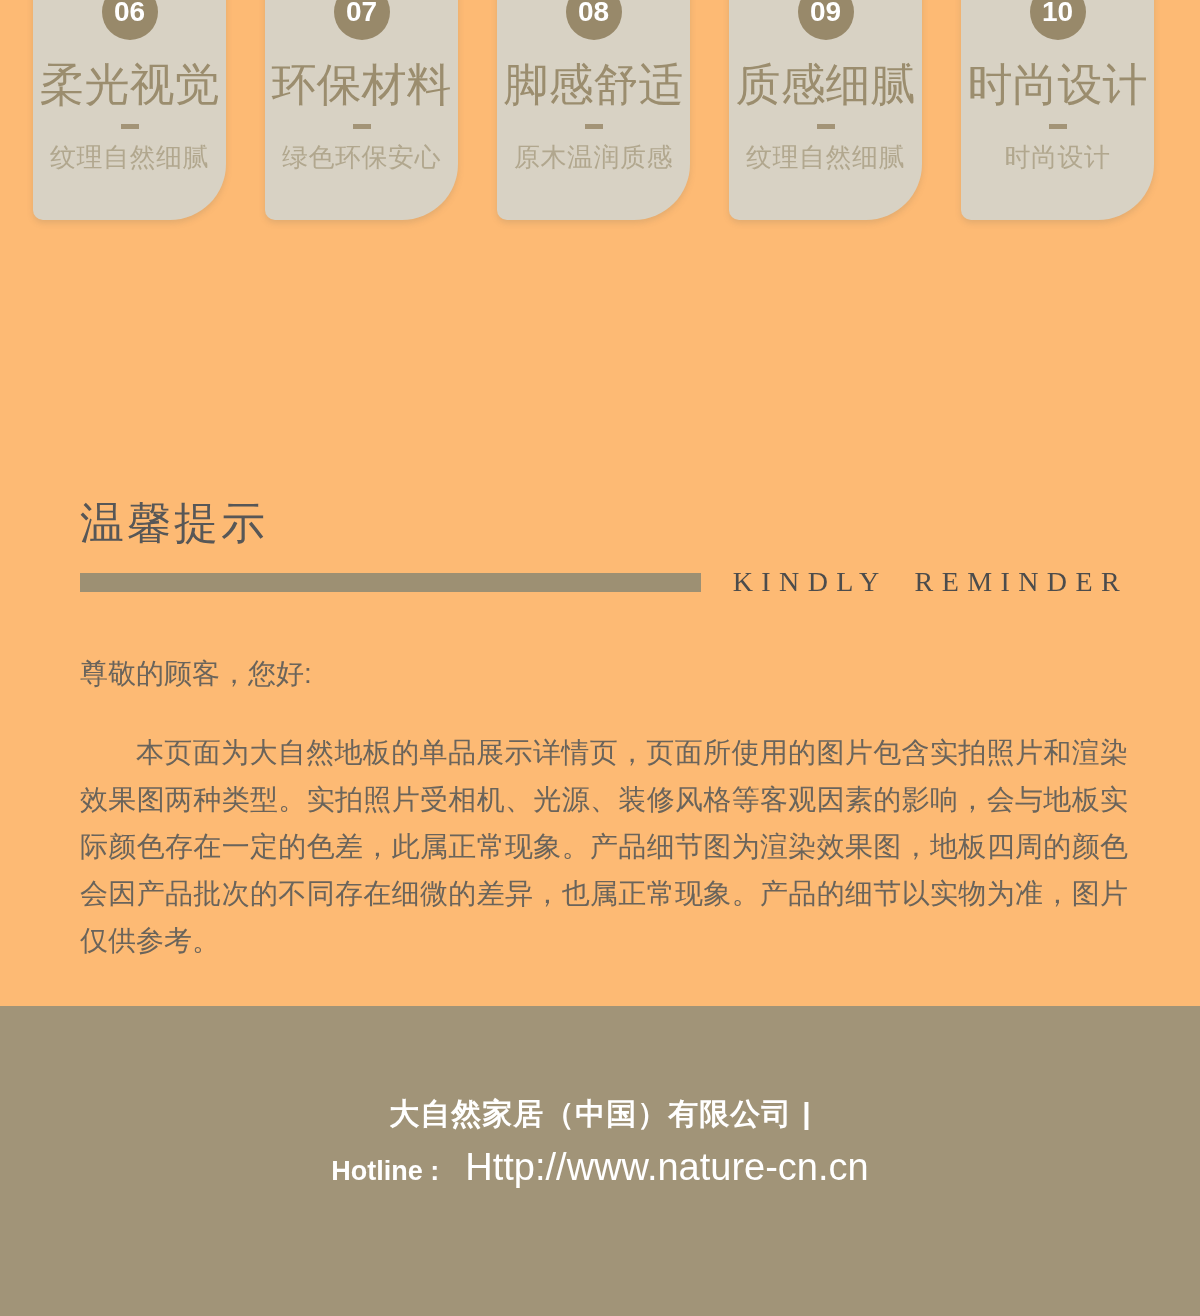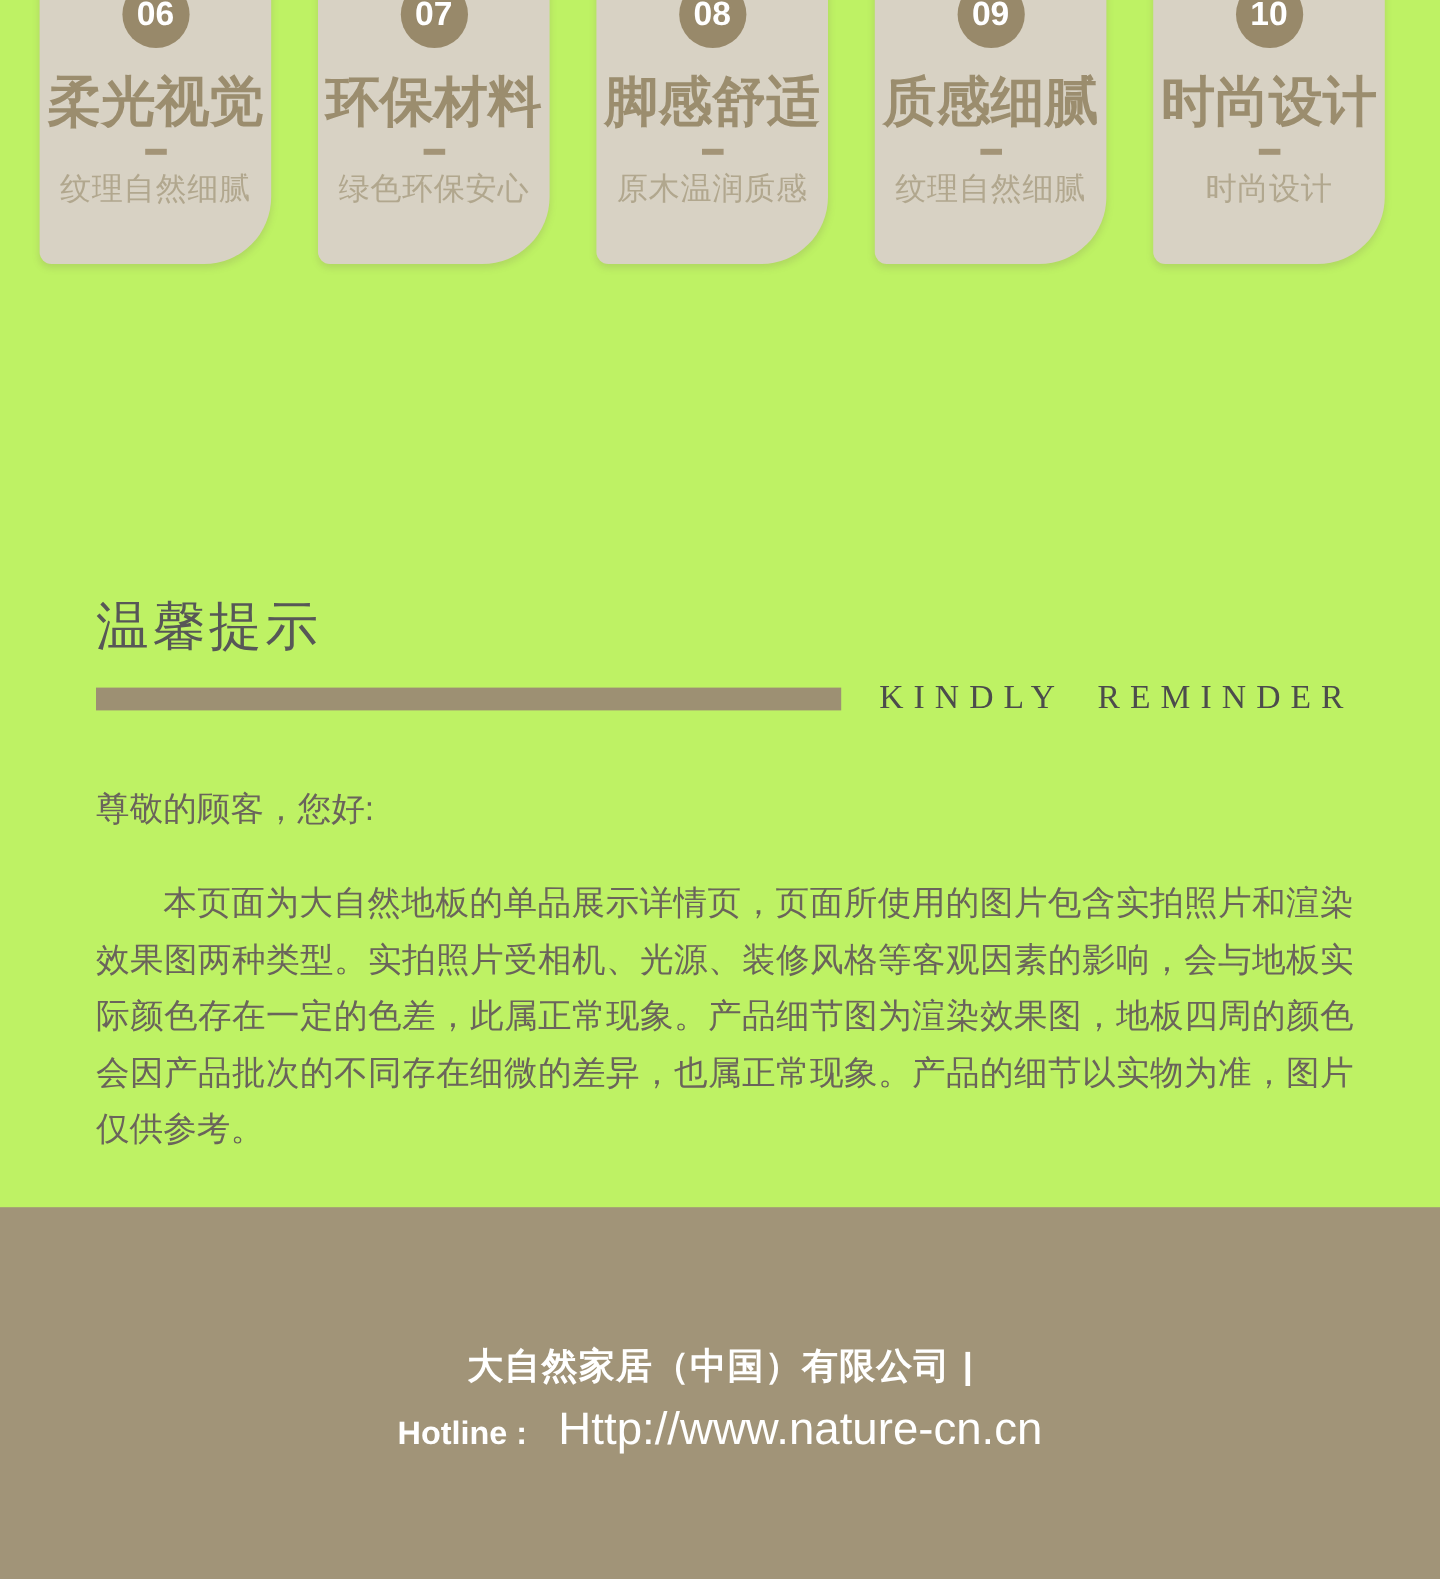--- a/index.html
+++ b/index.html
@@ -1,37 +1,37 @@
 <!DOCTYPE html>
 <html><head>
 <meta charset="utf-8">
 <style>
   html,body { margin:0; padding:0; }
   body { font-family:"Liberation Sans", sans-serif; }
   .page {
     position:relative; width:1200px; height:1316px;
-    background:#bef264; overflow:hidden;
+    background:#fdba74; overflow:hidden;
   }
 
   
   .cards { position:absolute; left:33px; top:-16px; display:flex; gap:39px; }
   .card {
     width:193px; height:236px; background:#d8d2c4;
     border-radius:0 0 56px 10px; text-align:center;
     box-shadow:0 3px 6px rgba(120,110,88,0.20);
   }
   .badge {
     width:56px; height:56px; border-radius:50%;
     background:#98896a; color:#ffffff;
     font-size:28px; font-weight:bold;
     margin:0 auto; display:flex; align-items:center; justify-content:center;
   }
   .card-title {
     margin-top:22px; font-size:45px; line-height:1;
-    font-weight:bold; color:#9b8d6e; white-space:nowrap;
+    font-weight:normal; color:#9b8d6e; white-space:nowrap;
   }
   .card-dash { width:18px; height:5px; background:#a39477; margin:17px auto 0; }
   .card-sub {
     margin-top:14px; font-size:26px; line-height:1.15;
     color:#b1a78e; letter-spacing:0.5px; white-space:nowrap;
   }
 
   
   .reminder-title {
     position:absolute; left:80px; top:499px;
@@ -57,21 +57,21 @@
     font-size:28px; line-height:47px; color:#6a645b;
     text-align:justify; text-indent:2em;
   }
 
   
   .footer {
     position:absolute; left:0; top:1006px; width:1200px; height:310px;
     background:#a19478; color:#ffffff;
   }
   .f-line1 {
-    margin-top:112px; display:flex; justify-content:center;
+    margin-top:88px; display:flex; justify-content:center;
     align-items:baseline; white-space:nowrap;padding-left:10px;
   }
   .company-cn { font-size:30px; font-weight:bold; letter-spacing:1px; }
   .company-sep { font-size:30px; font-weight:bold; margin:0 10px; }
   .company-en { font-size:31px; }
   .f-line2 {
     margin-top:11px; display:flex; justify-content:center;
     align-items:baseline; white-space:nowrap;
   }
   .hotline-label { font-size:27px; font-weight:bold; }

